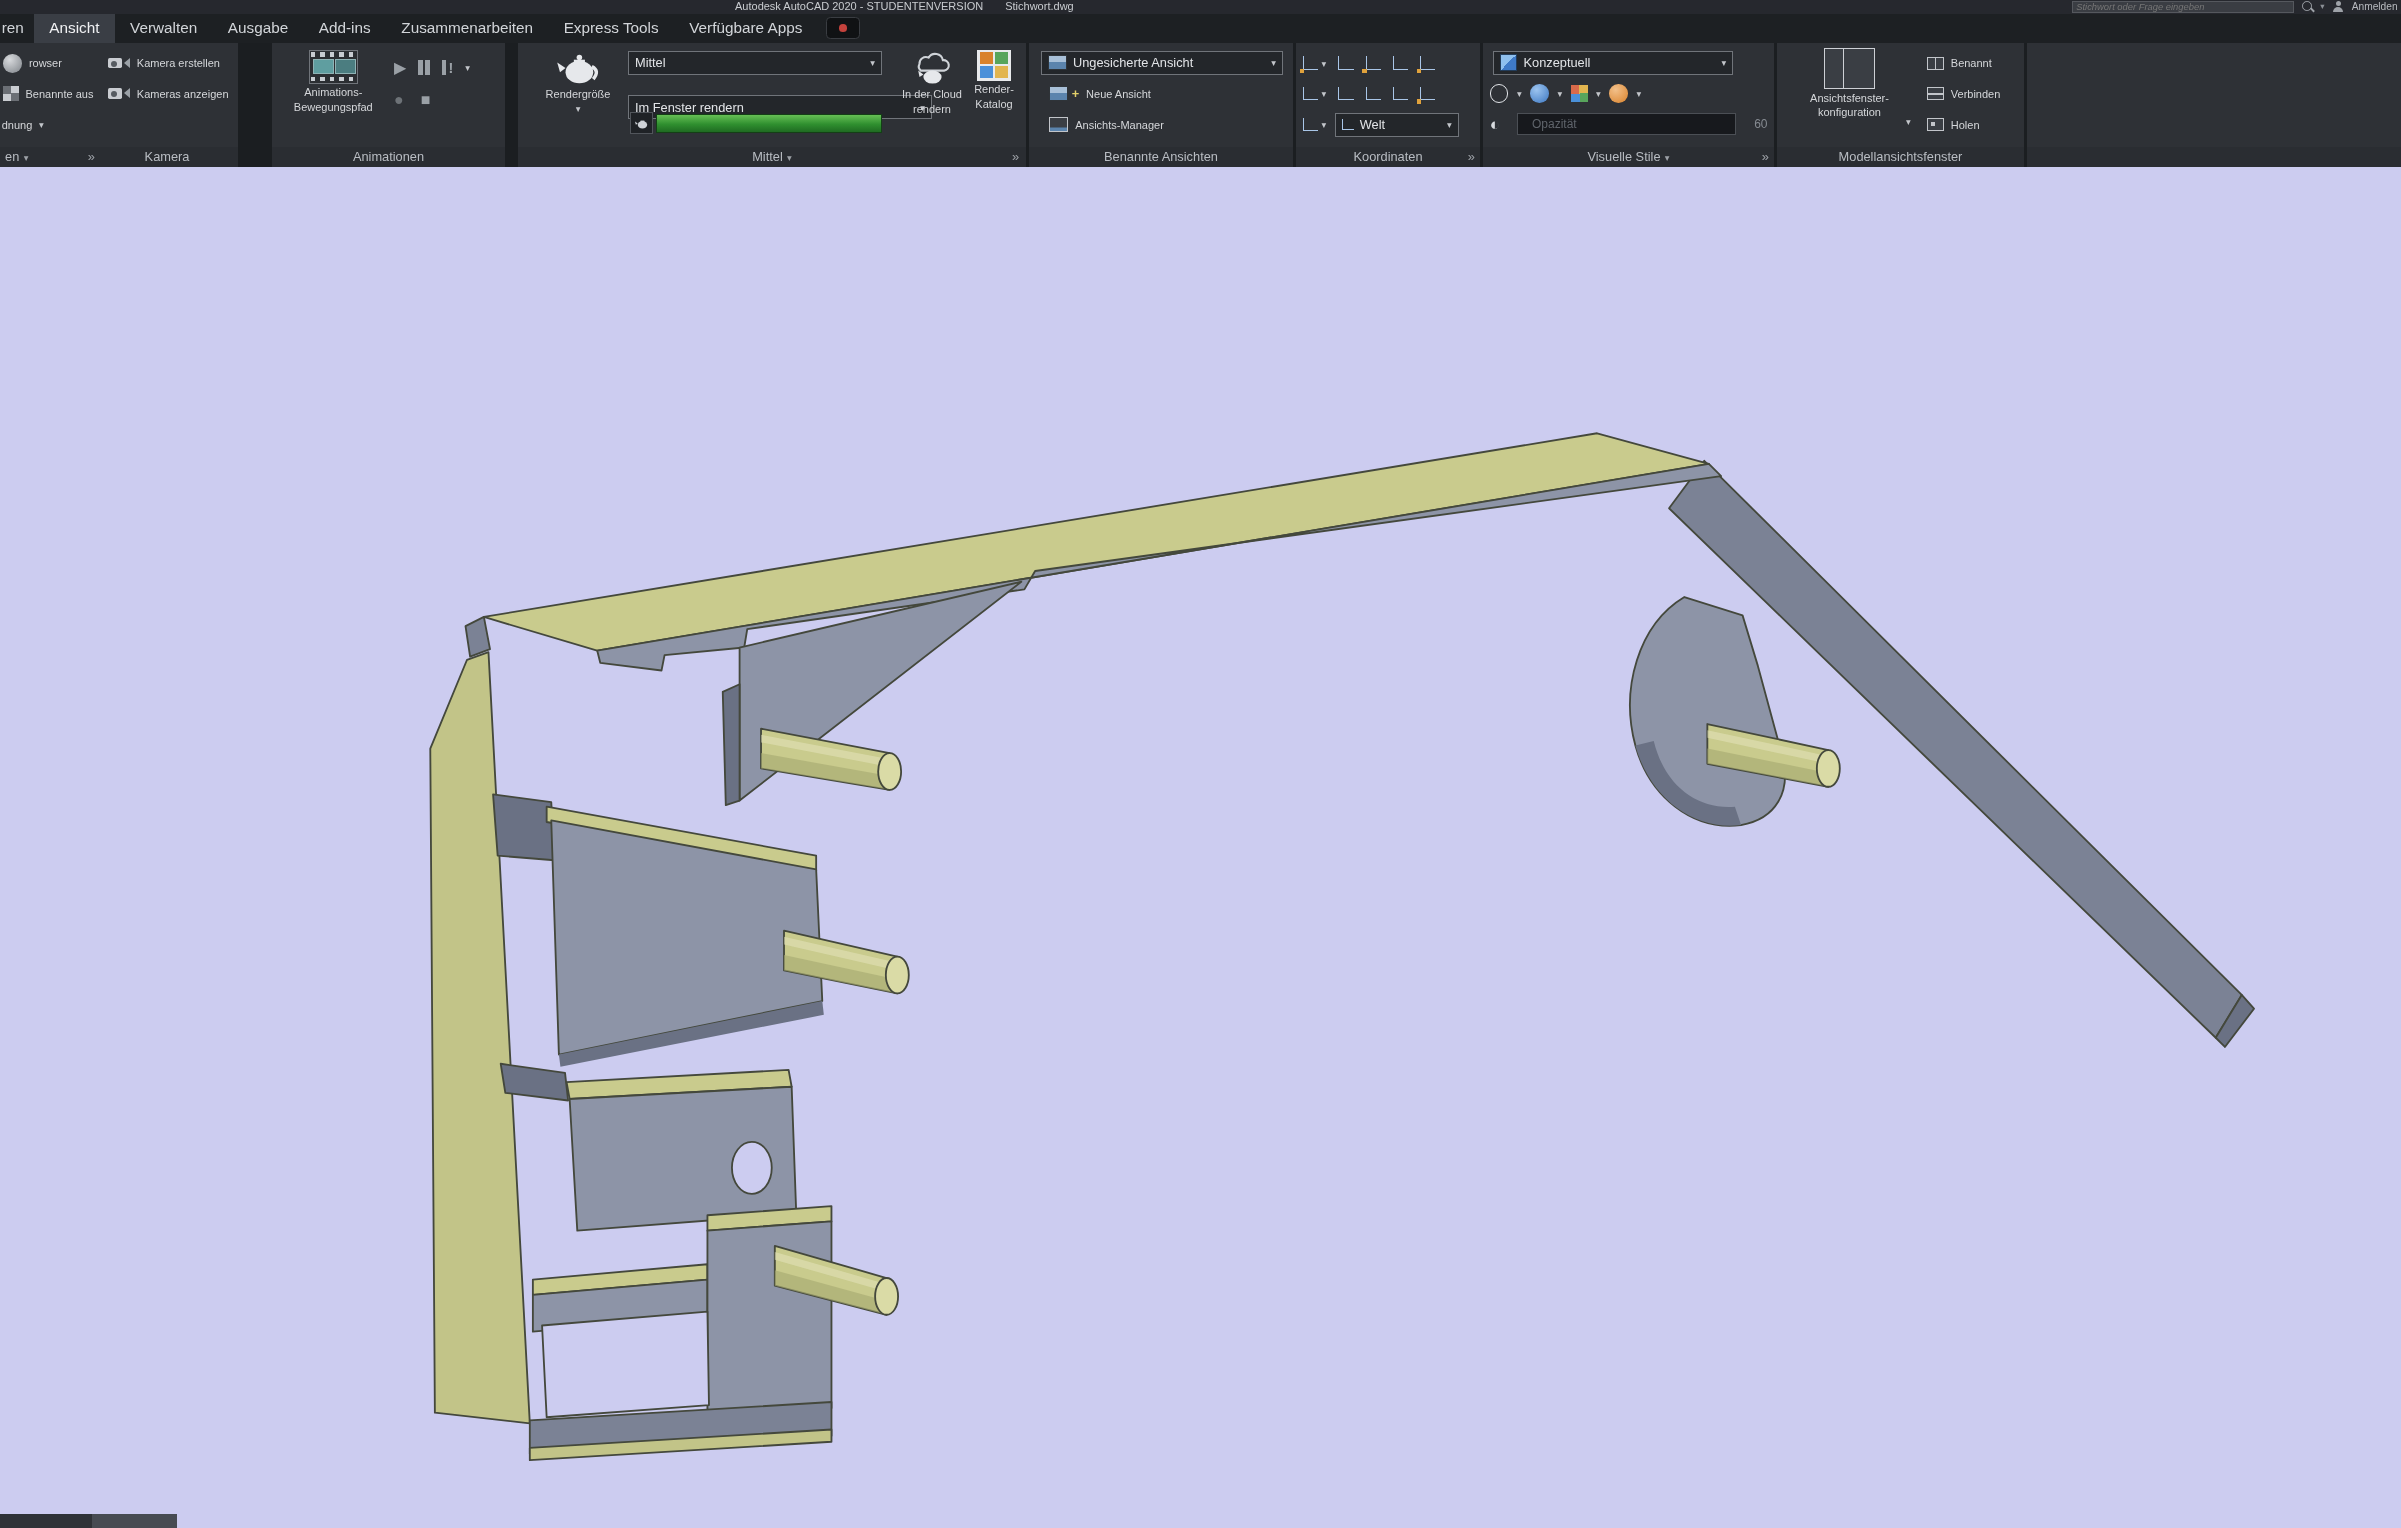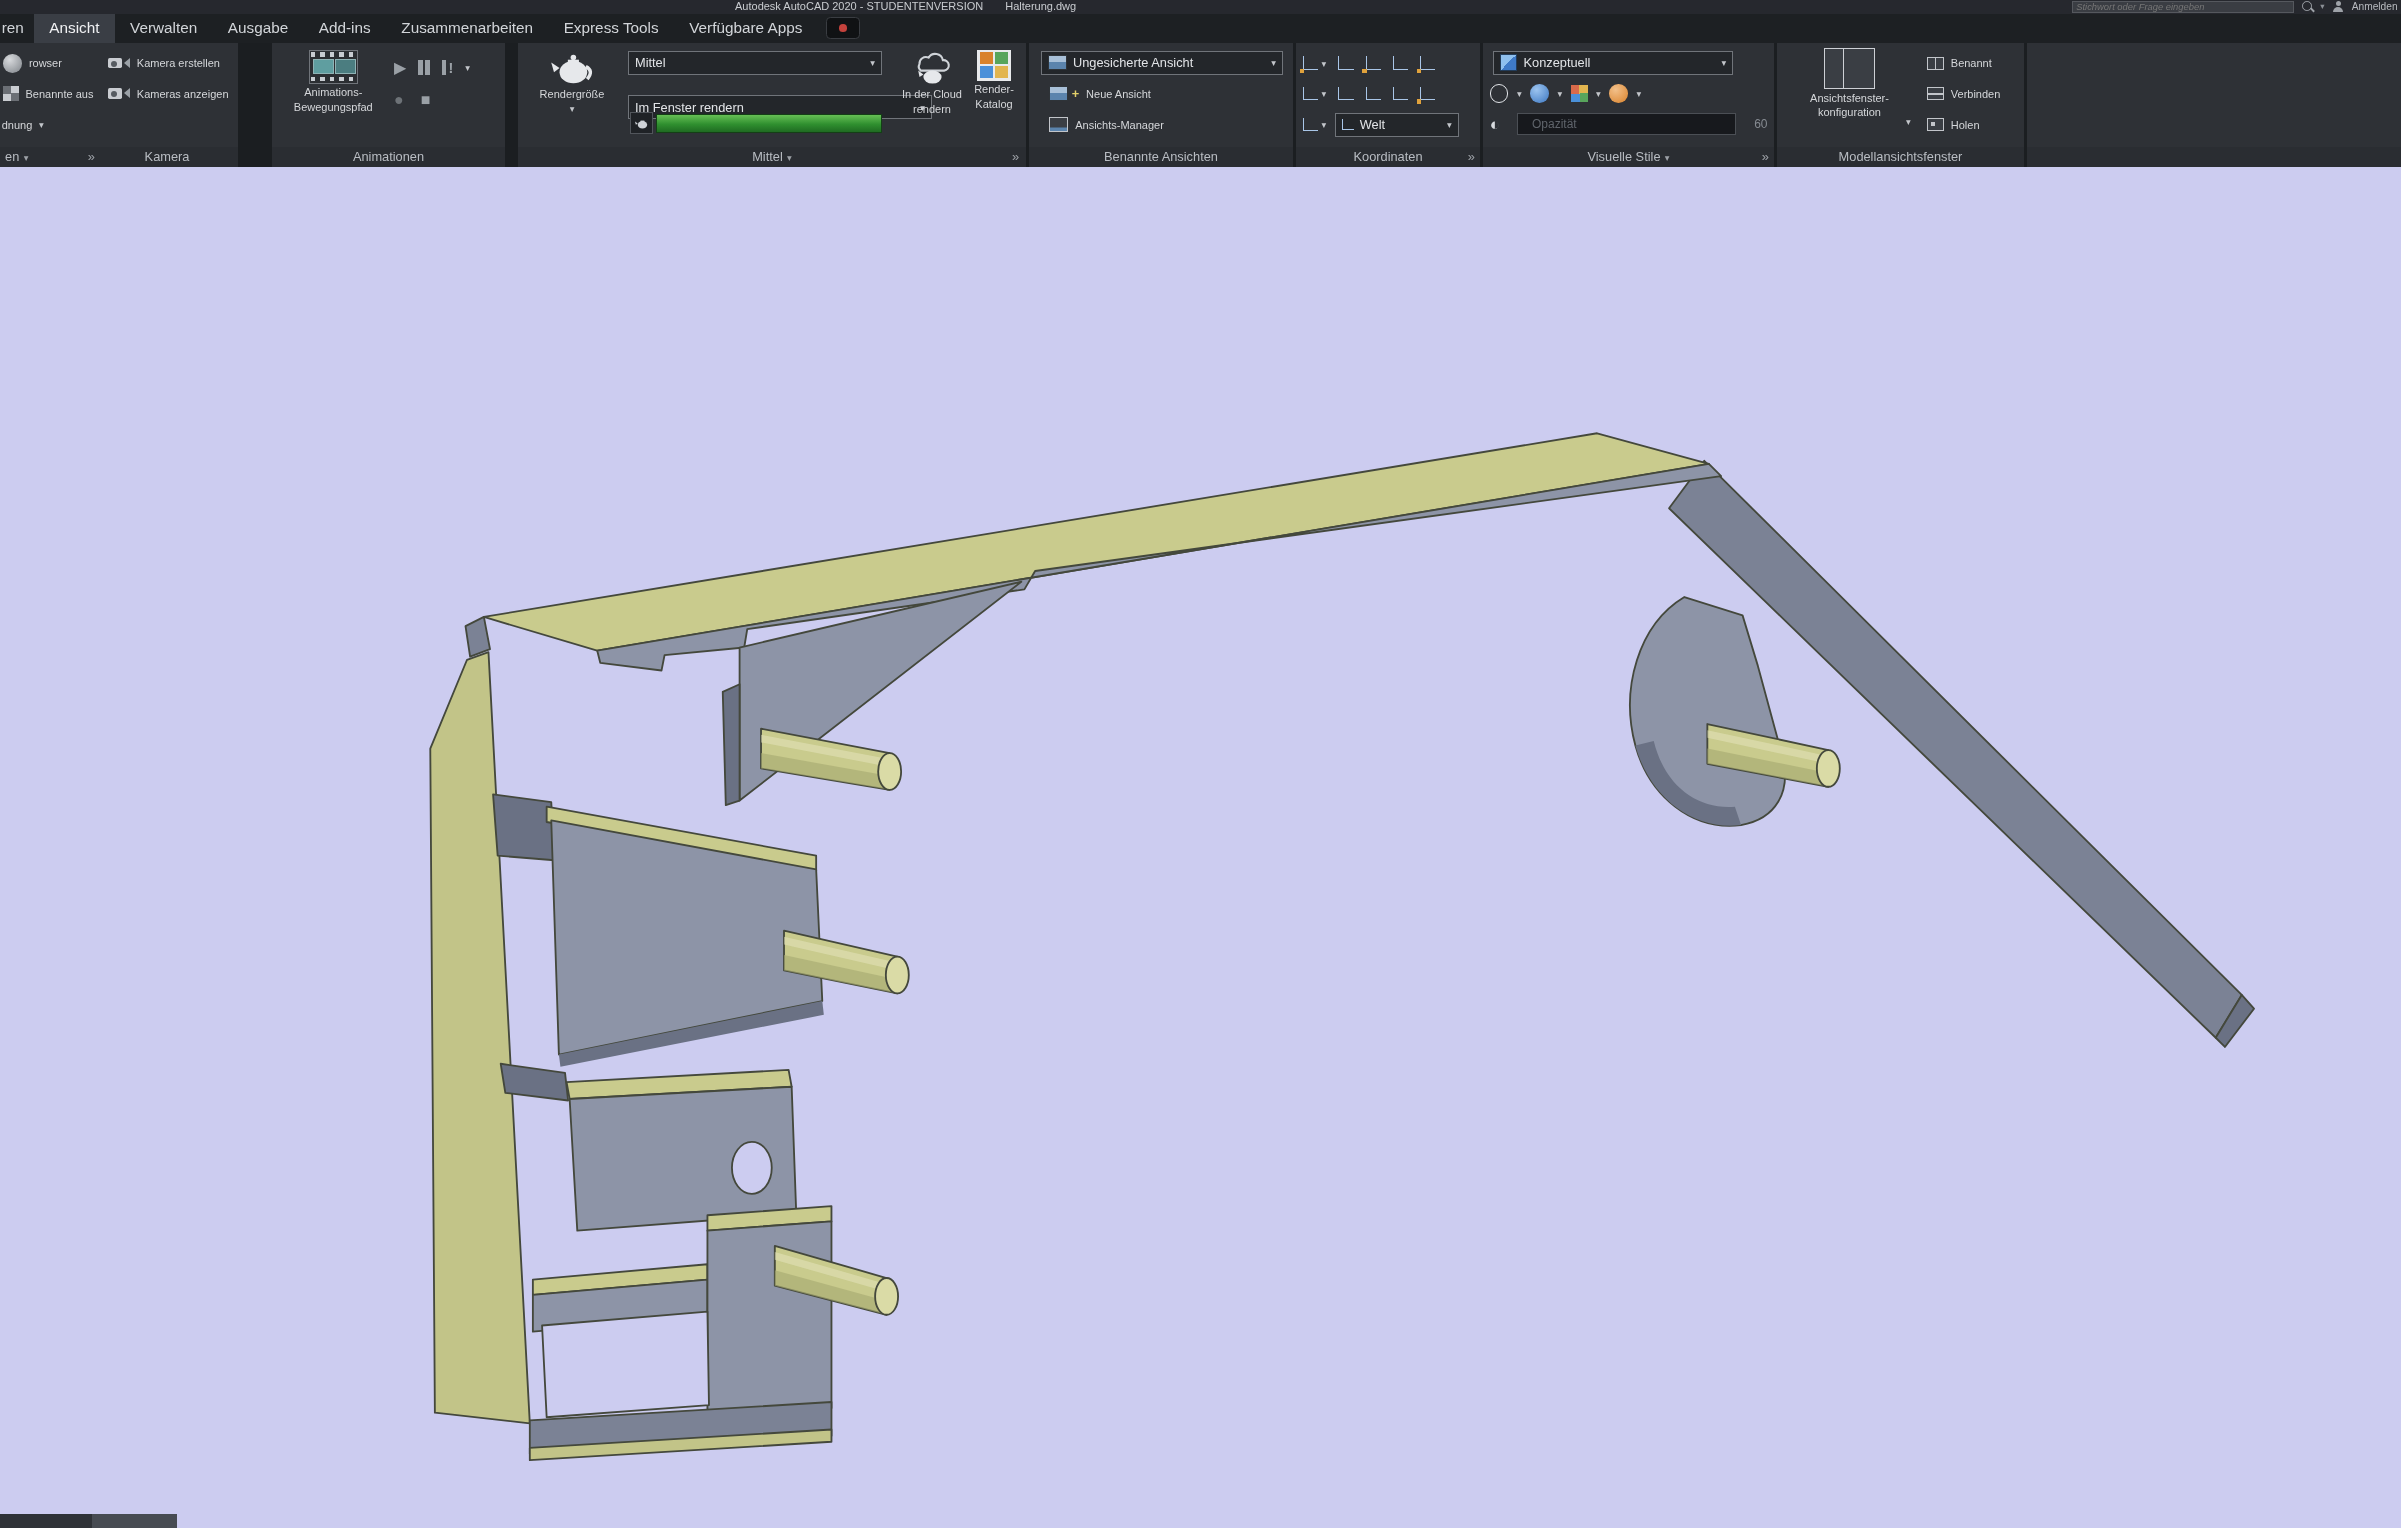--- a/index.html
+++ b/index.html
@@ -111,21 +111,21 @@
   .e{stroke:#44483c;stroke-width:1.2;stroke-linejoin:round;}
   .ne{stroke:none;}
 </style>
 </head>
 <body>
 
 <div class="screen">
 
   <div class="titlebar">
     <div class="tb-title">
-      <span>Autodesk AutoCAD 2020 - STUDENTENVERSION</span><span class="tb-doc">Halterung.dwg</span>
+      <span>Autodesk AutoCAD 2020 - STUDENTENVERSION</span><span class="tb-doc">Stichwort.dwg</span>
     </div>
     <div class="tb-right">
       <input class="search-input" placeholder="Stichwort oder Frage eingeben" style="">
       <span class="mag"></span>
       <span class="tb-chev">▾</span>
       <span class="person"></span>
       <span class="tb-signin">Anmelden</span>
     </div>
   </div>
 
@@ -207,21 +207,21 @@
         <span class="chev">▾</span>
       </div>
       <div class="row" style="left:122px;top:44px;gap:17px">
         <span class="transport dim">●</span>
         <span class="transport">■</span>
       </div>
       <div class="panel-label"><span>Animationen</span></div>
     </div>
 
     <div class="panel" style="left:518px;width:508px">
-      <div class="colblock" style="left:3px;top:6.8px;width:102px">
+      <div class="colblock" style="left:9px;top:6.8px;width:102px">
         <svg width="48" height="36" viewBox="0 0 34 26">
           <ellipse cx="18" cy="16" rx="10" ry="8" fill="#e6e8eb"></ellipse>
           <path d="M8,13 L2,9 L4,16 Z" fill="#e6e8eb"></path>
           <path d="M27,12 q6,3 1,9" stroke="#e6e8eb" stroke-width="2.5" fill="none"></path>
           <rect x="14" y="7" width="8" height="3" fill="#e6e8eb"></rect>
           <circle cx="18" cy="5.5" r="2" fill="#e6e8eb"></circle>
         </svg>
         <span class="it">Rendergröße</span>
         <span class="chev">▾</span>
       </div>

